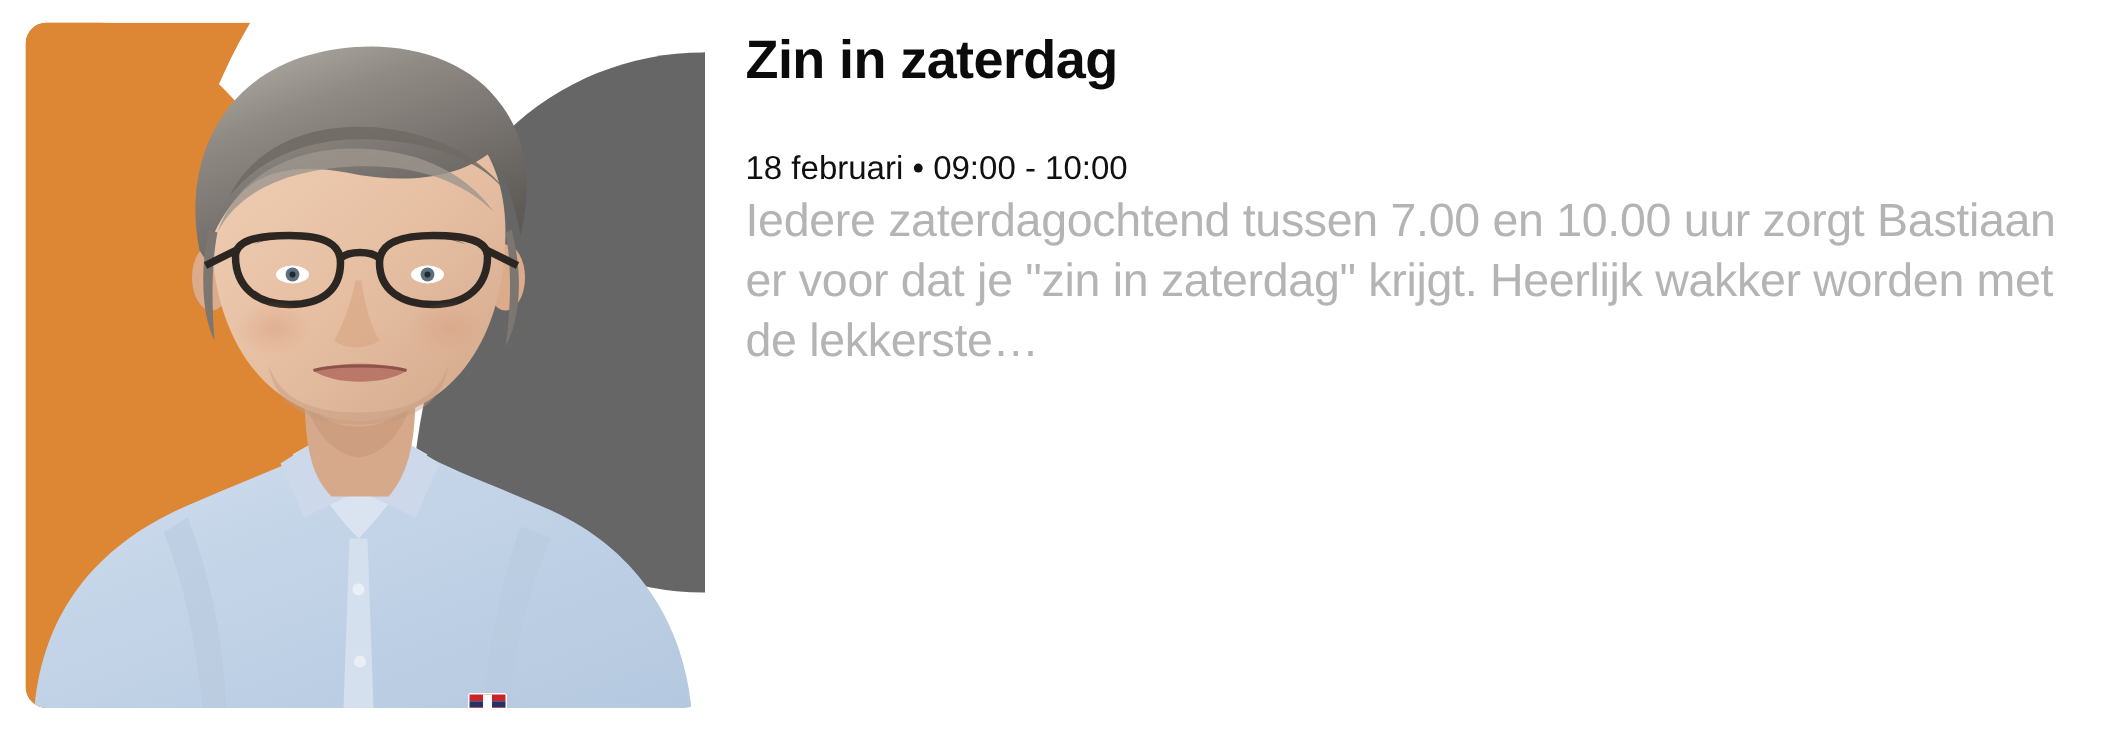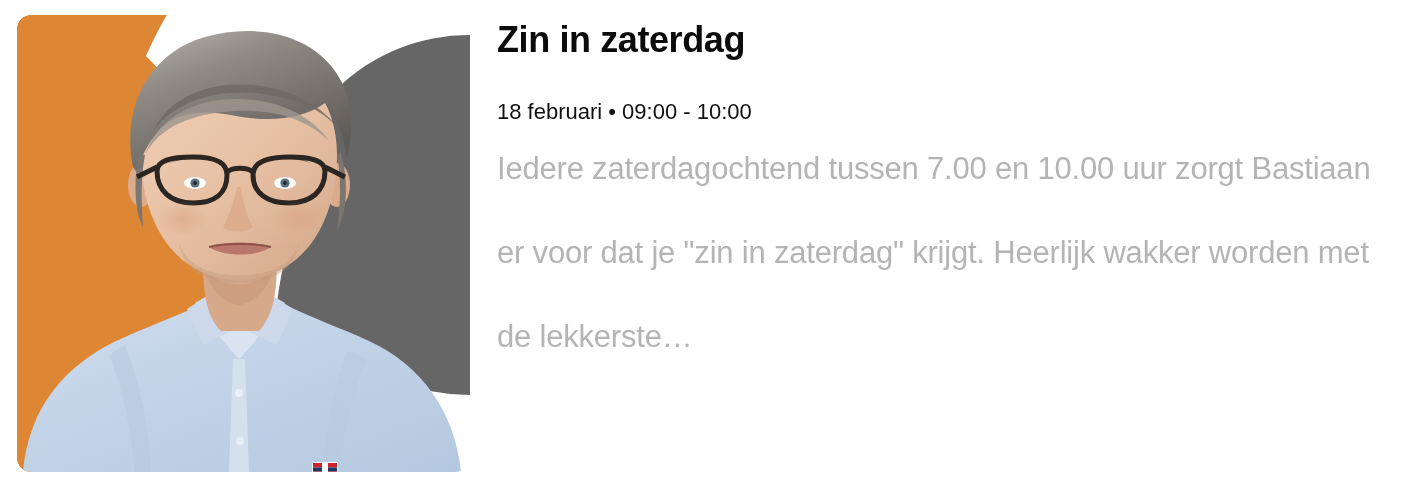--- a/index.html
+++ b/index.html
@@ -72,21 +72,21 @@
   }
 
   .card-desc {
     position: absolute;
     left: 0;
     top: 127px;
     width: 890px;
     font-size: 31px;
     font-weight: 400;
     color: #b4b4b4;
-    line-height: 84px;
+    line-height: 40px;
     letter-spacing: -0.2px;
   }
 </style>
 </head>
 <body>
 
 <div class="program-card">
 
   <div class="artwork">
     <svg class="art-svg" viewBox="0 0 453 457" preserveAspectRatio="xMidYMid slice">

